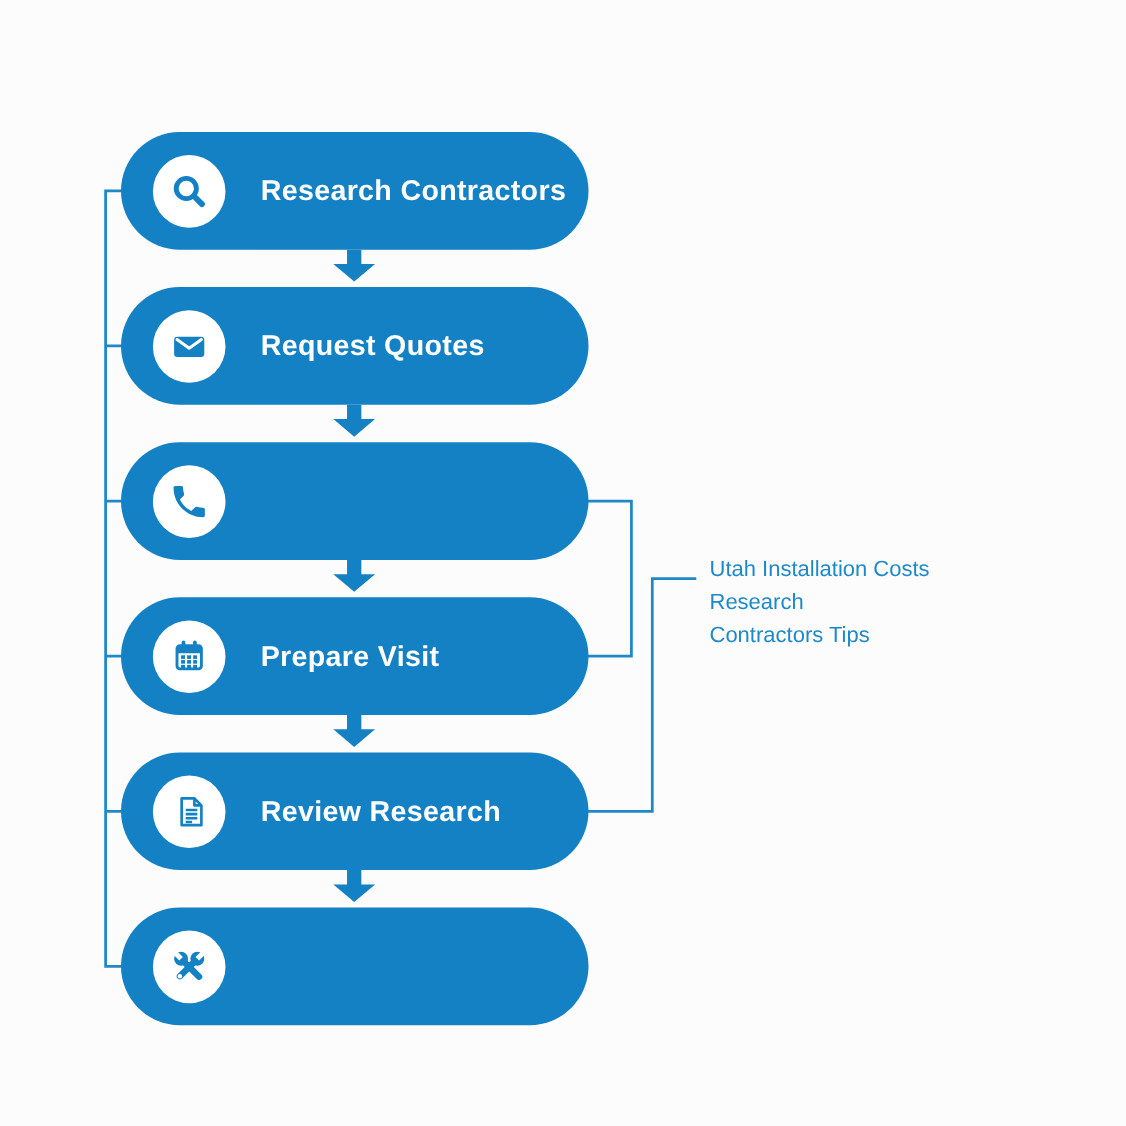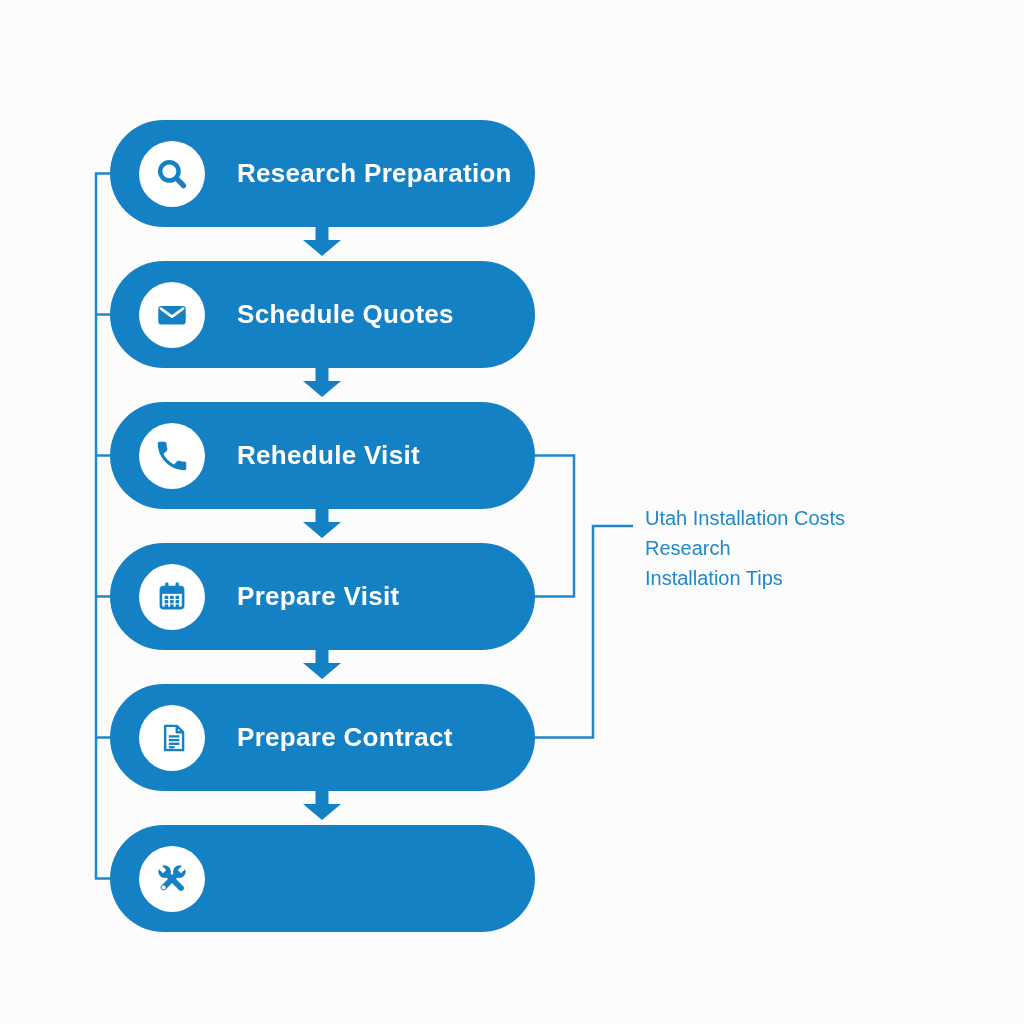--- a/index.html
+++ b/index.html
@@ -63,40 +63,39 @@
     </g>
   </svg>
 
   <div class="step step-1">
     <span class="icon-circle">
       <svg viewBox="0 0 36 36">
         <circle cx="15.5" cy="15.5" r="8.7" fill="none" stroke="currentColor" stroke-width="4.2"></circle>
         <line x1="22" y1="22" x2="29" y2="29" stroke="currentColor" stroke-width="5" stroke-linecap="round"></line>
       </svg>
     </span>
-    <span class="step-label">Research Preparation</span>
+    <span class="step-label">Research Contractors</span>
   </div>
 
   <div class="step step-2">
     <span class="icon-circle">
       <svg viewBox="0 0 36 36">
         <rect x="5" y="9.5" width="26" height="17.5" rx="2.8" fill="currentColor"></rect>
         <path d="M7.5 12 L18 19.5 L28.5 12" fill="none" stroke="#ffffff" stroke-width="2.6" stroke-linecap="round" stroke-linejoin="round"></path>
       </svg>
     </span>
-    <span class="step-label">Schedule Quotes</span>
+    <span class="step-label">Request Quotes</span>
   </div>
 
   <div class="step step-3">
     <span class="icon-circle">
       <svg viewBox="0 0 36 36">
         <path fill="currentColor" d="M9.93 16.19c2.16 4.25 5.64 7.71 9.89 9.89l3.3-3.3c.4-.4 1-.54 1.53-.36 1.68.55 3.5.85 5.35.85.83 0 1.5.68 1.5 1.5v5.23c0 .83-.67 1.5-1.5 1.5C15.91 31.5 4.5 20.09 4.5 6c0-.83.68-1.5 1.5-1.5h5.25c.83 0 1.5.68 1.5 1.5 0 1.88.3 3.68.86 5.36.17.53.05 1.11-.38 1.53l-3.3 3.3z"></path>
       </svg>
     </span>
-    <span class="step-label">Rehedule Visit</span>
   </div>
 
   <div class="step step-4">
     <span class="icon-circle">
       <svg viewBox="0 0 36 36">
         <rect x="7.5" y="8.5" width="21" height="20" rx="2.5" fill="none" stroke="currentColor" stroke-width="2.5"></rect>
         <path d="M8 9 h20 v6 h-20 z" fill="currentColor"></path>
         <rect x="11.5" y="4" width="3.2" height="7" rx="1.6" fill="currentColor"></rect>
         <rect x="21.3" y="4" width="3.2" height="7" rx="1.6" fill="currentColor"></rect>
         <g fill="currentColor">
@@ -121,36 +120,36 @@
         <path d="M11.5 6.5 H22.5 L28.5 12.5 V29.5 H11.5 Z" fill="#ffffff" stroke="currentColor" stroke-width="2.3" stroke-linejoin="round"></path>
         <path d="M22.5 6.5 V12.5 H28.5" fill="none" stroke="currentColor" stroke-width="2.3" stroke-linejoin="round"></path>
         <g stroke="currentColor" stroke-width="2.2" stroke-linecap="butt">
           <line x1="15" y1="16.5" x2="25" y2="16.5"></line>
           <line x1="15" y1="20" x2="25" y2="20"></line>
           <line x1="15" y1="23.5" x2="25" y2="23.5"></line>
           <line x1="15" y1="26.8" x2="20.5" y2="26.8"></line>
         </g>
       </svg>
     </span>
-    <span class="step-label">Prepare Contract</span>
+    <span class="step-label">Review Research</span>
   </div>
 
   <div class="step step-6">
     <span class="icon-circle">
       <svg viewBox="0 0 36 36">
         <line x1="13.5" y1="13.5" x2="26.5" y2="26.5" stroke="currentColor" stroke-width="5.5" stroke-linecap="round"></line>
         <line x1="22.5" y1="13.5" x2="10" y2="26" stroke="currentColor" stroke-width="5.5" stroke-linecap="round"></line>
         <circle cx="11" cy="11" r="6" fill="currentColor"></circle>
         <rect x="0" y="8.8" width="11" height="4.4" fill="#ffffff" transform="rotate(45 11 11)"></rect>
         <circle cx="25" cy="11" r="6" fill="currentColor"></circle>
         <rect x="25" y="8.8" width="11" height="4.4" fill="#ffffff" transform="rotate(-45 25 11)"></rect>
         <circle cx="10" cy="26" r="1.9" fill="#ffffff"></circle>
       </svg>
     </span>
   </div>
 
   <div class="topics">
     <div class="topic-line">Utah Installation Costs</div>
     <div class="topic-line">Research</div>
-    <div class="topic-line">Installation Tips</div>
+    <div class="topic-line">Contractors Tips</div>
   </div>
 
 </div>
 
 </body></html>

